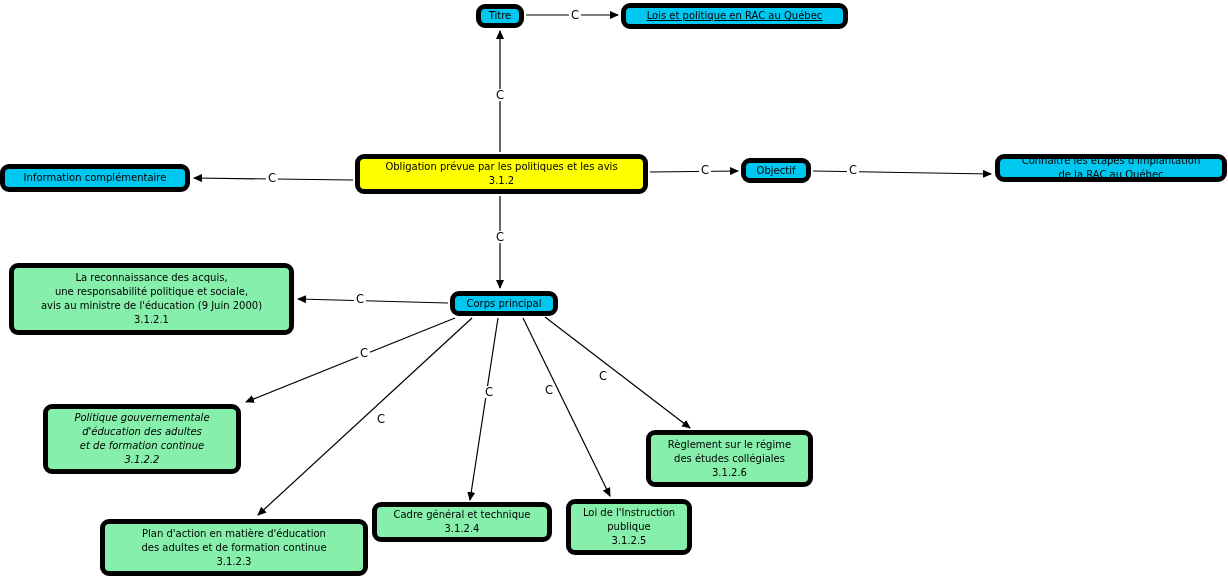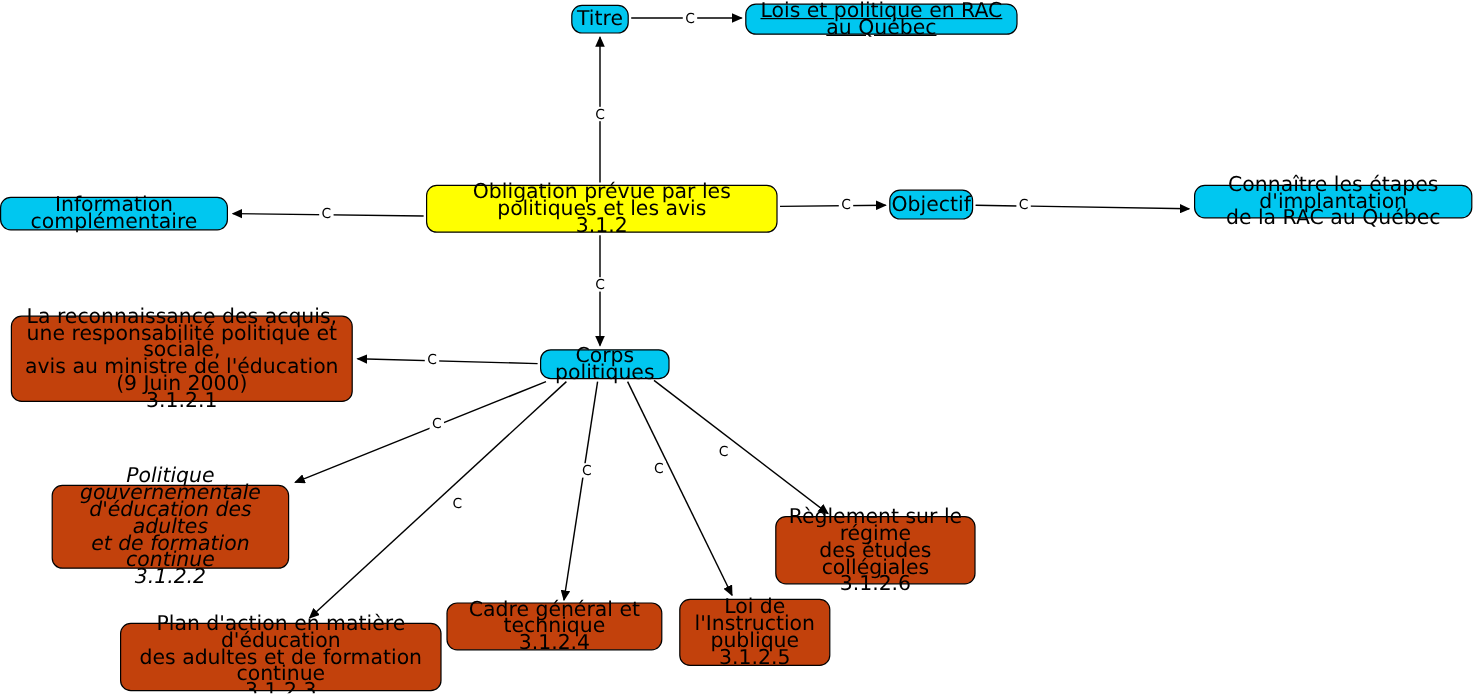--- a/index.html
+++ b/index.html
@@ -25,39 +25,39 @@
     height: 578px;
     pointer-events: none;
   }
   .node {
     position: absolute;
     box-sizing: border-box;
     display: flex;
     align-items: center;
     justify-content: center;
     text-align: center;
-    border: 1px solid #8b5cf6;
+    border: 5px solid #8b5cf6;
     border-radius: 9px;
-    font-size: 17px;
+    font-size: 10px;
     line-height: 14px;
     color: #000000;
     padding: 2px 6px;
     white-space: pre-line;
     z-index: 2;
   }
   .node.cyan {
     background: #00c7f0;
     border-color: #000000;
   }
   .node.yellow {
     background: #ffff00;
     border-color: #000000;
   }
   .node.plain {
-    background: #c2410c;
+    background: #86efac;
     border-color: #000000;
   }
   .link-label {
     position: absolute;
     font-size: 11.5px;
     line-height: 12px;
     color: #000000;
     background: #ffffff;
     padding: 0 2px;
     z-index: 3;
@@ -98,21 +98,21 @@
       <div class="node cyan" style="left: 0px; top: 164px; width: 190px; height: 28px;">Information complémentaire</div>
       <div class="node yellow" style="left: 355px; top: 154px; width: 293px; height: 40px;">Obligation prévue par les politiques et les avis
 3.1.2</div>
       <div class="node cyan" style="left: 741px; top: 158px; width: 70px; height: 25px;">Objectif</div>
       <div class="node cyan" style="left: 995px; top: 154px; width: 232px; height: 28px;">Connaître les étapes d'implantation
 de la RAC au Québec</div>
       <div class="node plain" style="left: 9px; top: 263px; width: 285px; height: 72px;">La reconnaissance des acquis,
 une responsabilité politique et sociale,
 avis au ministre de l'éducation (9 Juin 2000)
 3.1.2.1</div>
-      <div class="node cyan" style="left: 450px; top: 291px; width: 108px; height: 25px;">Corps politiques</div>
+      <div class="node cyan" style="left: 450px; top: 291px; width: 108px; height: 25px;">Corps principal</div>
       <div class="node plain" style="left: 43px; top: 404px; width: 198px; height: 70px; font-style: italic;">Politique gouvernementale
 d'éducation des adultes
 et de formation continue
 3.1.2.2</div>
       <div class="node plain" style="left: 100px; top: 519px; width: 268px; height: 57px;">Plan d'action en matière d'éducation
 des adultes et de formation continue
 3.1.2.3</div>
       <div class="node plain" style="left: 372px; top: 502px; width: 180px; height: 40px;">Cadre général et technique
 3.1.2.4</div>
       <div class="node plain" style="left: 566px; top: 499px; width: 126px; height: 56px;">Loi de l'Instruction

